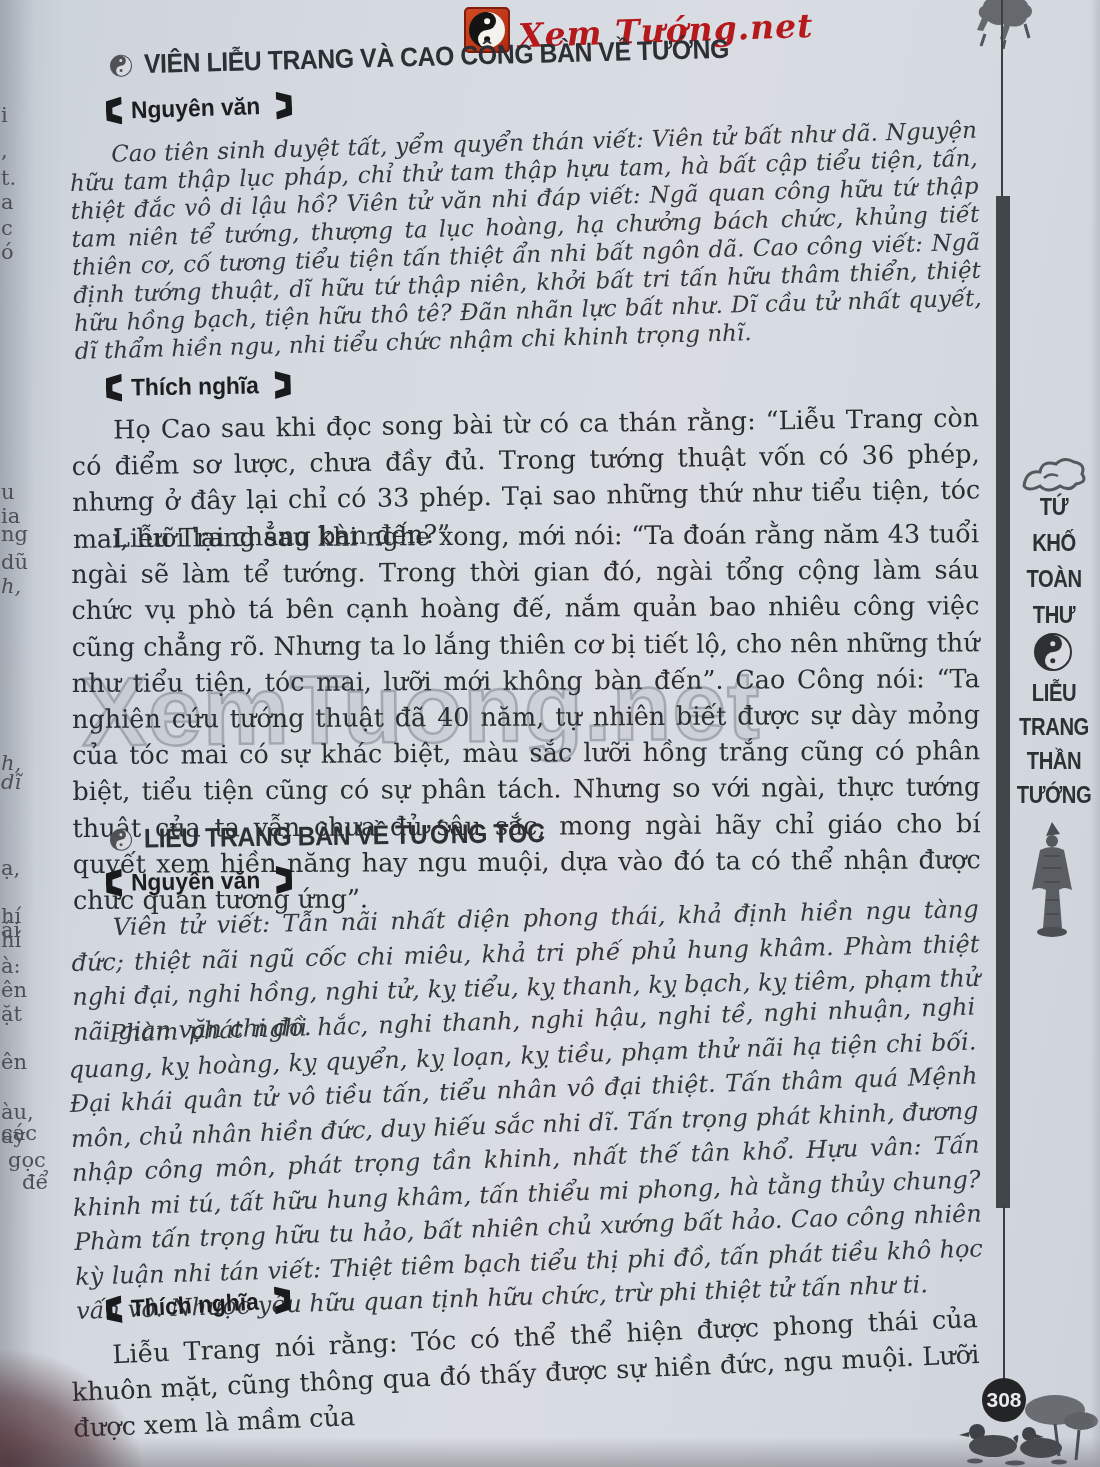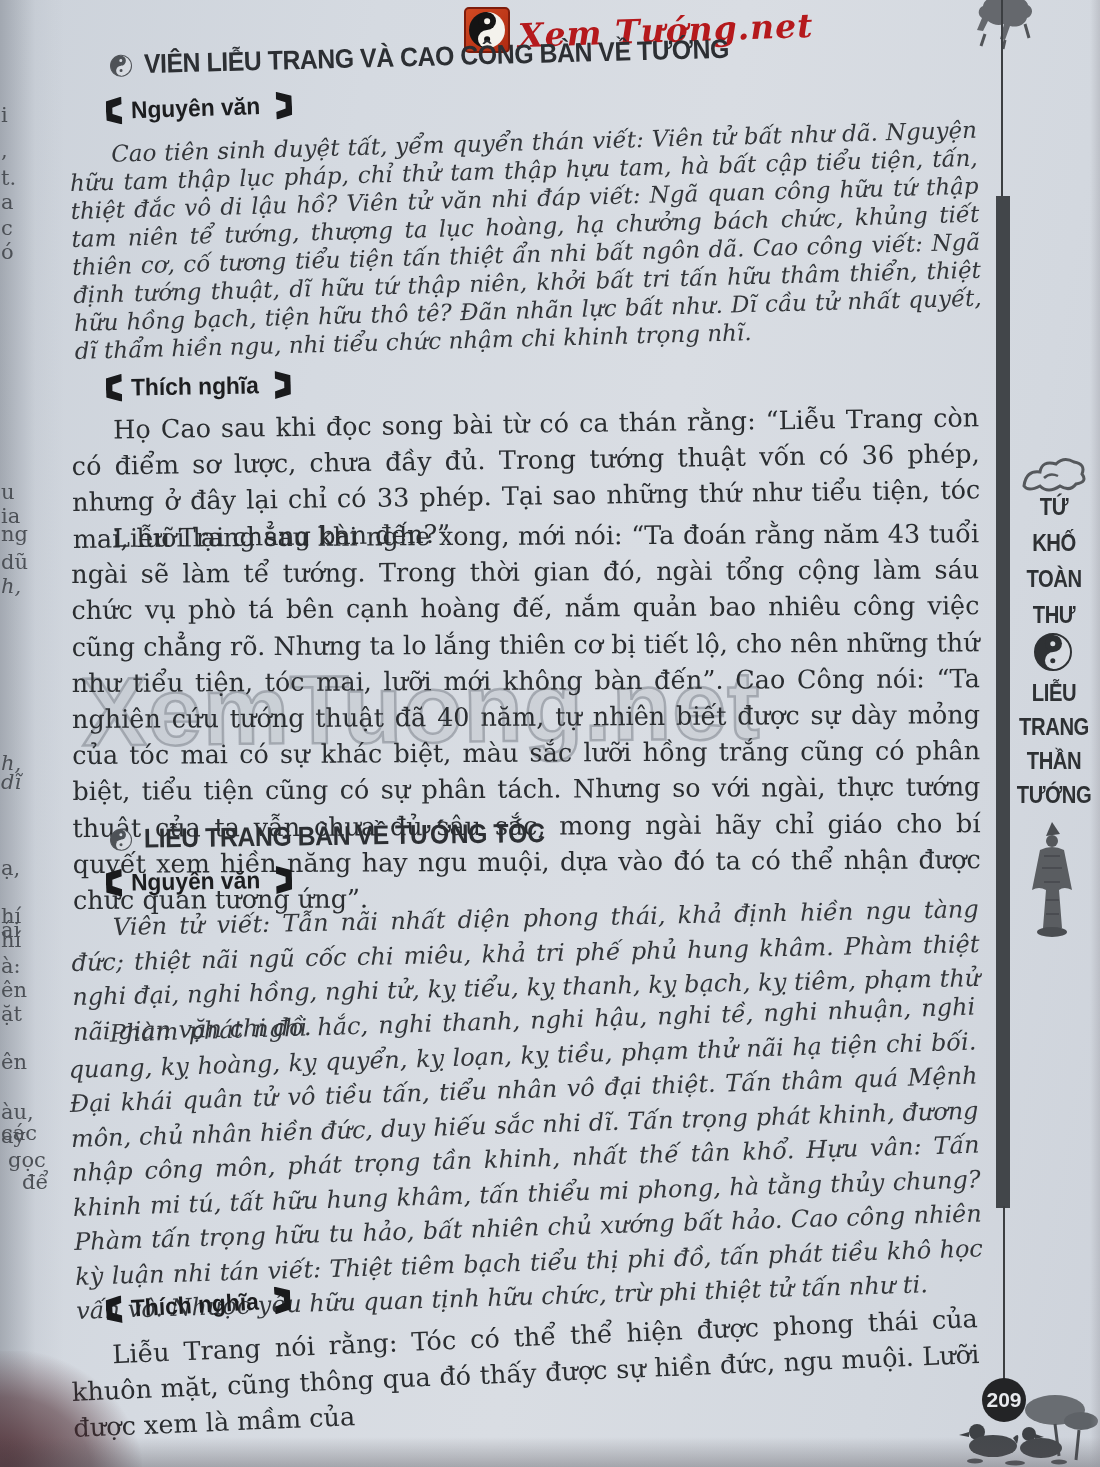--- a/index.html
+++ b/index.html
@@ -206,21 +206,21 @@
   <div class="railword" style="top:782px">TƯỚNG</div>
 
   <svg class="art" style="left:1022px;top:820px" width="60" height="126" viewBox="0 0 60 126">
     <polygon points="30,2 24,16 38,14" fill="#4a4d51"></polygon>
     <circle cx="30" cy="21" r="6" fill="#55585c"></circle>
     <path d="M18 30 Q30 24 42 30 L50 70 Q42 66 37 70 L40 108 Q30 116 21 108 L24 70 Q17 66 10 70 Z" fill="#5a5d61"></path>
     <path d="M22 36 L38 36 M20 48 L40 48 M22 62 L38 62 M24 80 L37 80 M24 94 L37 94" stroke="#43464a" stroke-width="2" fill="none" opacity=".7"></path>
     <ellipse cx="30" cy="112" rx="15" ry="5" fill="#4a4d51"></ellipse>
   </svg>
 
-  <div class="pagenum">209</div>
+  <div class="pagenum">308</div>
 
   <svg class="art" style="left:955px;top:1388px" width="145" height="79" viewBox="0 0 145 79">
     <ellipse cx="100" cy="22" rx="30" ry="15" fill="#696d72"></ellipse>
     <ellipse cx="126" cy="33" rx="17" ry="9" fill="#5e6267"></ellipse>
     <path d="M100 36 L104 68 M124 42 L121 72" stroke="#4a4d51" stroke-width="3" fill="none"></path>
     <circle cx="22" cy="44" r="8" fill="#3e4145"></circle>
     <path d="M14 44 L4 47 L14 49 Z" fill="#3e4145"></path>
     <ellipse cx="38" cy="58" rx="24" ry="11" fill="#45484c"></ellipse>
     <path d="M58 50 Q66 42 62 56 Z" fill="#3e4145"></path>
     <circle cx="74" cy="46" r="7" fill="#3e4145"></circle>

